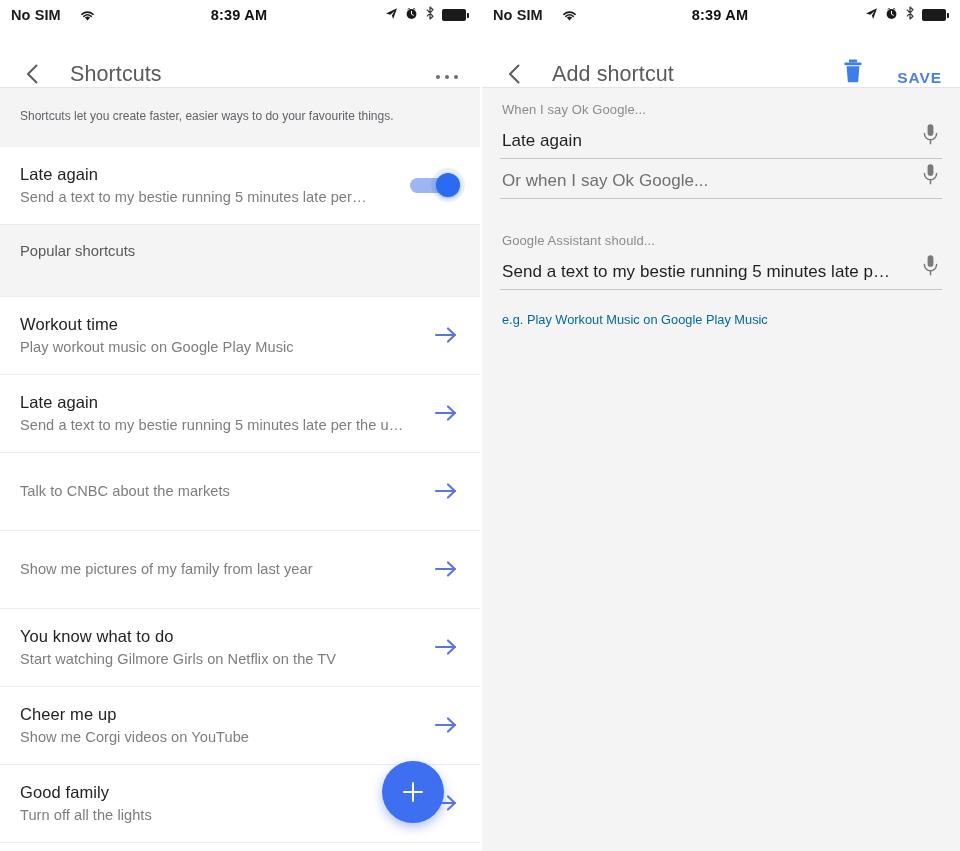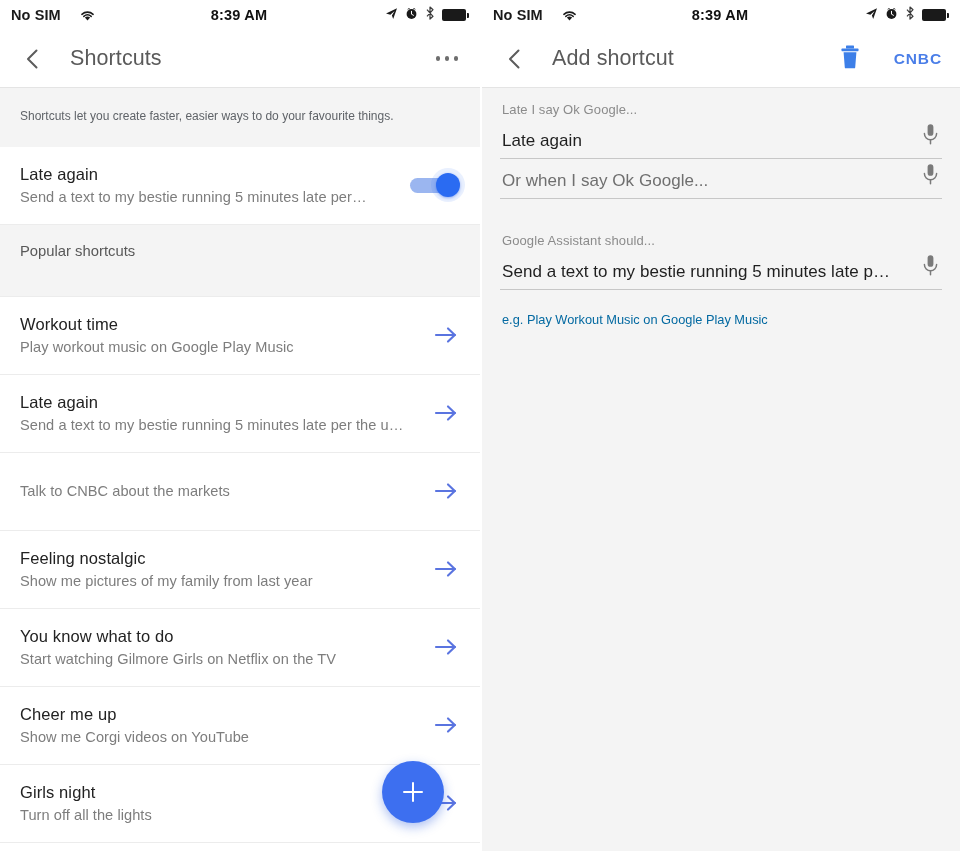--- a/index.html
+++ b/index.html
@@ -25,21 +25,21 @@
     font-size: 14.5px; font-weight: 700; color: #111; letter-spacing: .2px;
   }
   .sb-right { margin-left: auto; display: flex; align-items: center; gap: 7px; position: relative; z-index: 2; }
   .wifi-icon { display:block; }
   .battery { display: flex; align-items: center; }
   .batt-body { width: 24px; height: 11.5px; border-radius: 2px; background: #1a1a1a; }
   .batt-cap { width: 2px; height: 5px; background: #1a1a1a; border-radius: 0 1px 1px 0; margin-left: 1px; }
 
   
   .appbar {
-    height: 58px; display: flex; align-items: center;
+    height: 58px; display: flex; align-items: flex-end;
     padding: 0 18px 0 20px; background: #ffffff;
     border-bottom: 1px solid #e4e4e4;
   }
   .back-chevron { width: 26px; height: 26px; flex: none; margin-right: 24px; cursor: pointer; }
   .appbar-title {
     font-size: 21.5px; color: #5a5a5a; font-weight: 400; letter-spacing: .1px;
   }
   .appbar-spacer { flex: 1 1 auto; }
   .overflow-dots { display: flex; gap: 4.5px; padding: 8px 4px; cursor: pointer; }
   .overflow-dots i { width: 4.5px; height: 4.5px; border-radius: 50%; background: #6e6e6e; display:block; }
@@ -230,21 +230,20 @@
           <div class="row-text">
             <div class="row-sub">Talk to CNBC about the markets</div>
           </div>
           <span class="arrow-btn"><svg width="28" height="28" viewBox="0 0 28 28">
               <path d="M4 14h19" stroke="#5a74e0" stroke-width="2.1" stroke-linecap="round"></path>
               <path d="M16 7.4 22.8 14 16 20.6" stroke="#5a74e0" stroke-width="2.1" fill="none" stroke-linecap="round" stroke-linejoin="round"></path>
             </svg></span>
         </div>
         <div class="row">
           <div class="row-text">
-            <div class="row-title">Feeling nostalgic</div>
             <div class="row-sub">Show me pictures of my family from last year</div>
           </div>
           <span class="arrow-btn"><svg width="28" height="28" viewBox="0 0 28 28">
               <path d="M4 14h19" stroke="#5a74e0" stroke-width="2.1" stroke-linecap="round"></path>
               <path d="M16 7.4 22.8 14 16 20.6" stroke="#5a74e0" stroke-width="2.1" fill="none" stroke-linecap="round" stroke-linejoin="round"></path>
             </svg></span>
         </div>
         <div class="row">
           <div class="row-text">
             <div class="row-title">You know what to do</div>
@@ -260,21 +259,21 @@
             <div class="row-title">Cheer me up</div>
             <div class="row-sub">Show me Corgi videos on YouTube</div>
           </div>
           <span class="arrow-btn"><svg width="28" height="28" viewBox="0 0 28 28">
               <path d="M4 14h19" stroke="#5a74e0" stroke-width="2.1" stroke-linecap="round"></path>
               <path d="M16 7.4 22.8 14 16 20.6" stroke="#5a74e0" stroke-width="2.1" fill="none" stroke-linecap="round" stroke-linejoin="round"></path>
             </svg></span>
         </div>
         <div class="row">
           <div class="row-text">
-            <div class="row-title">Girls night</div>
+            <div class="row-title">Good family</div>
             <div class="row-sub">Turn off all the lights</div>
           </div>
           <span class="arrow-btn"><svg width="28" height="28" viewBox="0 0 28 28">
               <path d="M4 14h19" stroke="#5a74e0" stroke-width="2.1" stroke-linecap="round"></path>
               <path d="M16 7.4 22.8 14 16 20.6" stroke="#5a74e0" stroke-width="2.1" fill="none" stroke-linecap="round" stroke-linejoin="round"></path>
             </svg></span>
         </div>
       </div>
 
     <div class="fab">
@@ -330,28 +329,28 @@
       </span>
       <span class="appbar-title">Add shortcut</span>
       <span class="appbar-spacer"></span>
       <span class="trash-icon">
         <svg width="20" height="24" viewBox="0 0 20 24">
           <rect x="6" y="0.5" width="8" height="3" rx="0.6" fill="#3d7fe8"></rect>
           <rect x="1.5" y="3.6" width="17" height="2.6" rx="0.6" fill="#3d7fe8"></rect>
           <path d="M3.6 7.2h12.8l-1.2 15.2a1 1 0 0 1-1 .9H5.8a1 1 0 0 1-1-.9z" fill="#3d7fe8"></path>
         </svg>
       </span>
-      <span class="save-btn">CNBC</span>
+      <span class="save-btn">SAVE</span>
     </div>
 
     <div class="right-body">
       <div class="form-card">
         <div id="fields-container">
             <div class="field-group">
-              <div class="field-label">Late I say Ok Google...</div>
+              <div class="field-label">When I say Ok Google...</div>
               <div class="field-line">
                 <input class="field-value" type="text" placeholder="" value="Late again" style="">
                 <span class="mic-btn"><svg width="19" height="23" viewBox="0 0 19 23">
                     <rect x="6.6" y="1.2" width="5.8" height="11.6" rx="2.9" fill="#7a7a7a"></rect>
                     <path d="M3.4 10.6a6.1 6.1 0 0 0 12.2 0" stroke="#7a7a7a" stroke-width="1.5" fill="none" stroke-linecap="round"></path>
                     <path d="M9.5 16.8v4" stroke="#7a7a7a" stroke-width="1.5" stroke-linecap="round"></path>
                   </svg></span>
               </div>
             </div>
             <div class="field-group">

